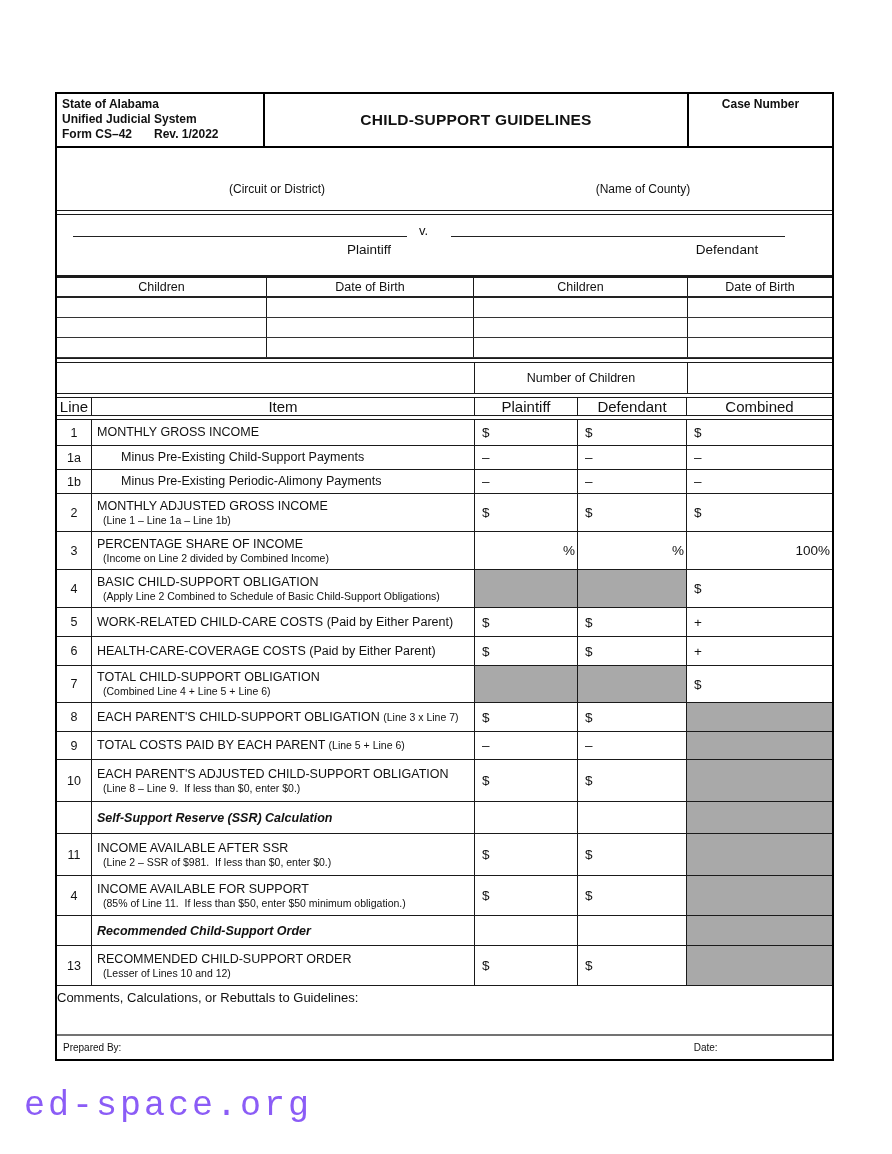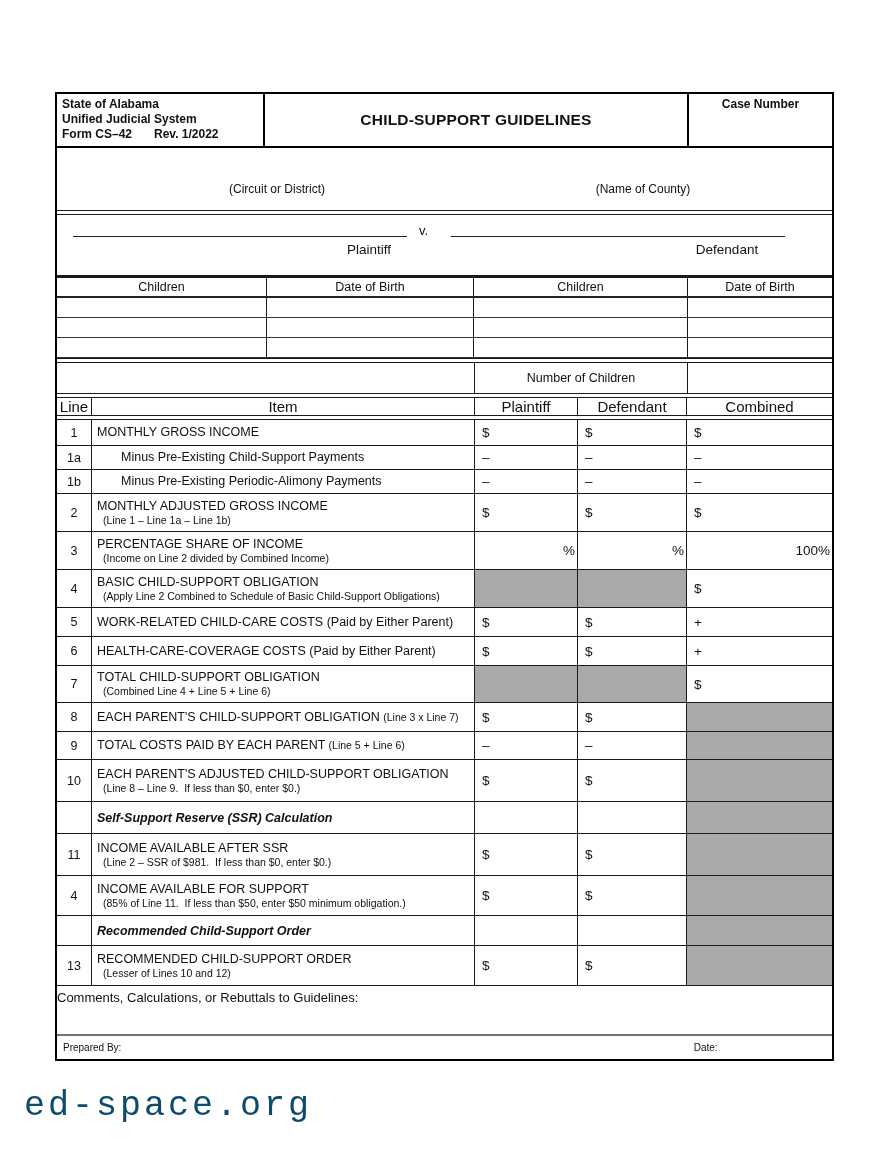--- a/index.html
+++ b/index.html
@@ -77,21 +77,21 @@
   
   .comments { height:50px; padding:4px 0; font-size:13px; border-bottom:2px solid #737373; }
   .prepared { height:23px; display:flex; align-items:center; font-size:10px; }
   .prep-label { padding-left:6px; }
   .date-label { margin-left:458px; }
   .fill { flex:1; }
 
   .watermark {
     position:absolute; left:24px; top:1086px;
     font-family:"Liberation Mono", monospace;
-    font-size:35px; letter-spacing:3px; color:#0c4a6e;
+    font-size:35px; letter-spacing:3px; color:#8b5cf6;
   }
 </style>
 </head>
 <body>
 
 <div class="form">
 
   <div class="hd">
     <div class="hd-left">
       <div>State of Alabama</div>

